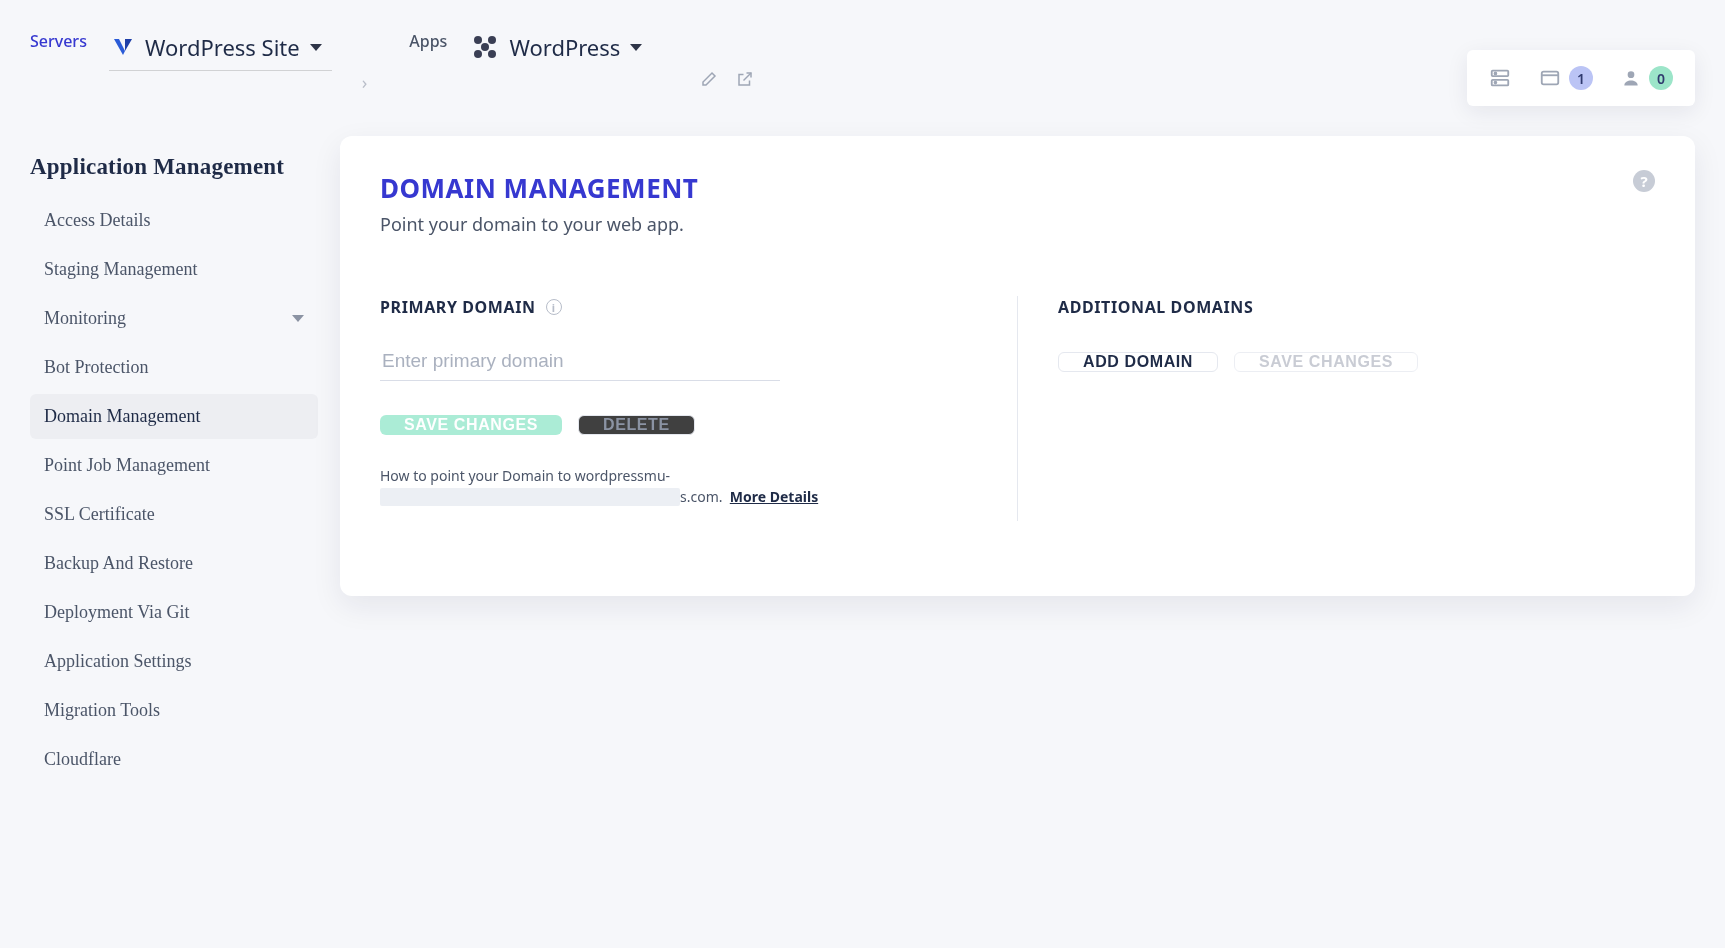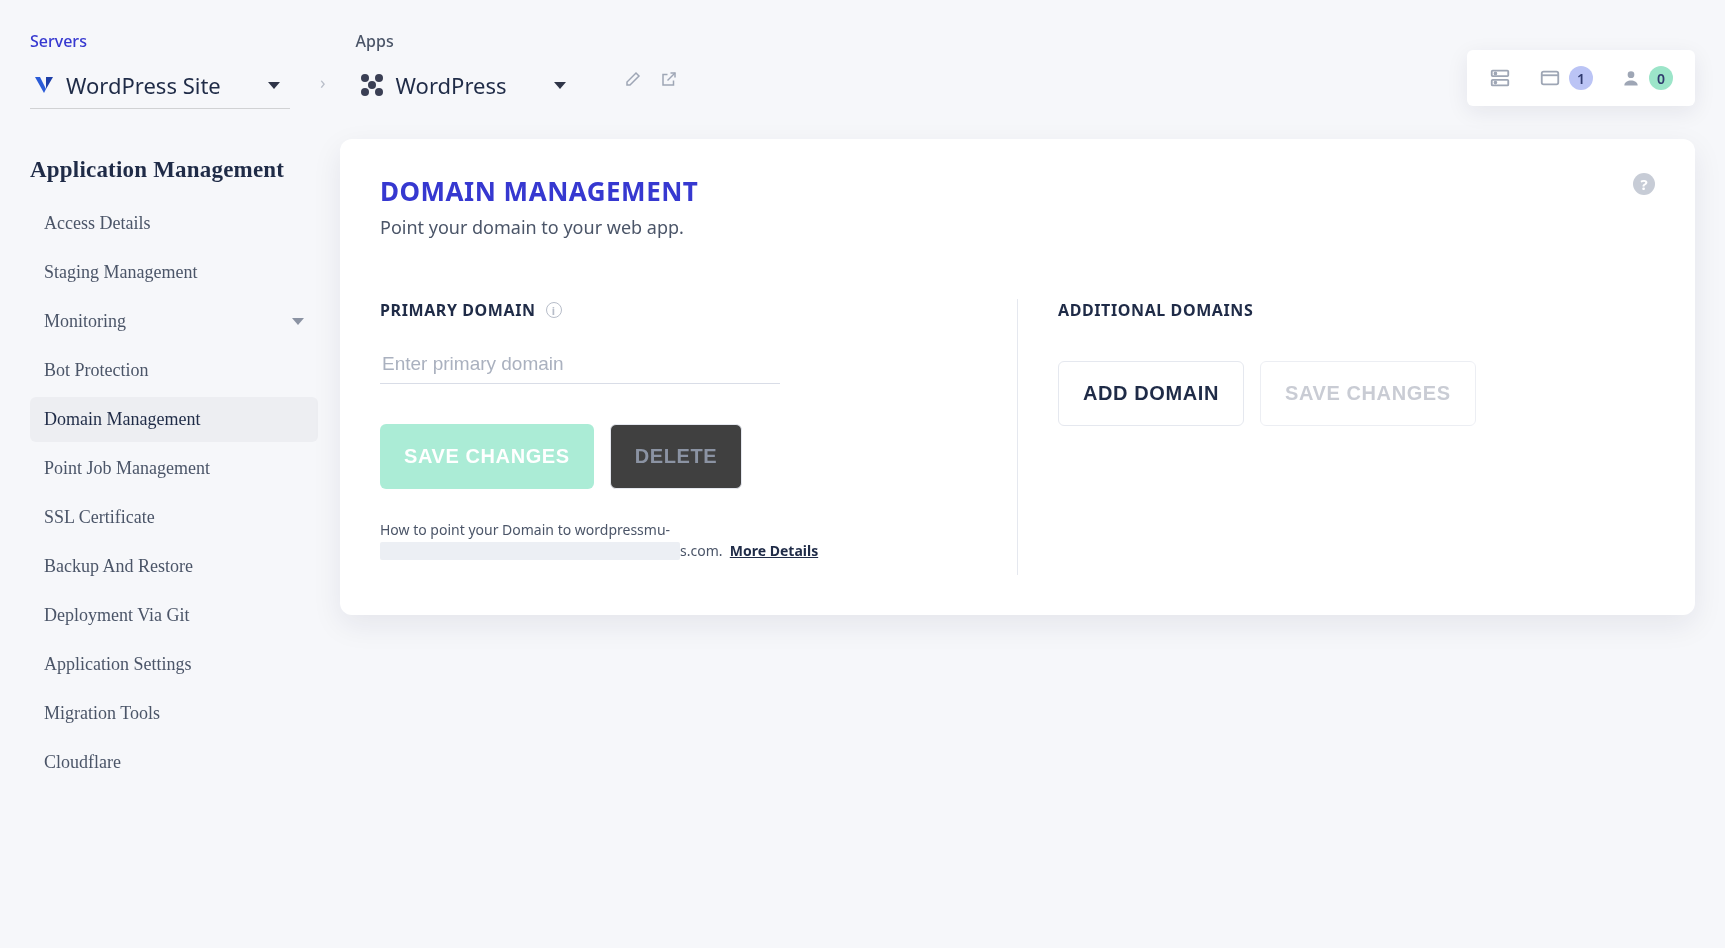--- a/index.html
+++ b/index.html
@@ -13,28 +13,28 @@
     --teal:#9ce5c9;
     --card:#ffffff;
     --line:#e5e8ef;
     --side-hover:#edeef2;
   }
   *{box-sizing:border-box;}
   html,body{margin:0;padding:0;background:var(--bg);font-family:system-ui,-apple-system,Segoe UI,Roboto,Helvetica,Arial,sans-serif;color:var(--ink);}
   body{width:1725px;min-height:948px;}
 
   .topbar{display:flex;align-items:flex-start;gap:30px;padding:30px 30px 0 30px;position:relative;}
-  .crumb{display:flex;flex-direction:column;gap:16px;min-width:260px;}
+  .crumb{display:flex;flex-direction:row;gap:22px;min-width:260px;text-align:center;}
   .crumb-label{font-size:16px;color:var(--blue);font-weight:500;}
   .crumb-sel{display:flex;align-items:center;gap:10px;border-bottom:1px solid rgba(0,0,0,0.15);padding:2px 10px 8px 2px;position:relative;}
   .crumb-sel .name{font-size:22px;color:var(--ink);font-weight:400;}
   .crumb-sel .caret{margin-left:auto;}
   .caret{width:0;height:0;border-left:6px solid transparent;border-right:6px solid transparent;border-top:7px solid #2f3548;}
   .chev-right{color:#b9bec9;font-size:18px;padding-top:40px;}
-  .crumb-label.muted{color:var(--ink-soft);}
+  .crumb-label.muted{color:var(--ink-soft);margin-left:12px;}
   .apps-extra{display:flex;align-items:center;gap:18px;margin-left:18px;margin-top:40px;color:#9ea6b5;}
   .icon-btn{cursor:pointer;}
   .svgc{display:block;}
 
   .widget{margin-left:auto;background:var(--card);border-radius:6px;box-shadow:0 6px 22px rgba(20,25,60,0.08);display:flex;gap:28px;padding:16px 22px;align-items:center;margin-top:20px;}
   .widget .item{display:flex;align-items:center;gap:8px;}
   .badge{min-width:24px;height:24px;border-radius:12px;display:inline-flex;align-items:center;justify-content:center;font-size:14px;font-weight:600;color:#2f3a6e;}
   .badge.lav{background:var(--lav);}
   .badge.teal{background:var(--teal);}
 
@@ -56,21 +56,21 @@
   .col{flex:1;min-width:0;}
   .divider{width:1px;background:var(--line);margin:0 0;}
 
   .sec-title{font-size:16px;font-weight:700;color:var(--ink);letter-spacing:.6px;display:flex;align-items:center;gap:10px;}
   .info-dot{width:16px;height:16px;border:1.5px solid #b7bdc9;border-radius:50%;color:#b7bdc9;font-size:11px;font-weight:700;display:flex;align-items:center;justify-content:center;}
   .field{margin-top:24px;}
   .text-input{width:400px;max-width:100%;border:none;border-bottom:1.5px solid #d9dde7;background:transparent;font-size:19px;padding:8px 2px;color:var(--ink);outline:none;}
   .text-input::placeholder{color:#aab1bf;}
 
   .btn-row{display:flex;gap:16px;margin-top:34px;}
-  .btn{border:none;border-radius:6px;padding:20px 24px;font-size:20px;font-weight:700;letter-spacing:.6px;cursor:pointer;margin-top:6px;}
+  .btn{border:none;border-radius:6px;padding:0 24px;font-size:16px;font-weight:700;letter-spacing:.6px;cursor:pointer;}
   .btn.mint{background:var(--mint);color:#ffffff;}
   .btn.outline{background:#404040;border:1px solid var(--line);color:#8b93a3;text-align:right;}
   .btn.link{background:#fff;border:1px solid var(--line);color:var(--ink);}
   .btn.disabled{opacity:.7;cursor:default;}
   .btn.ghost{background:#fff;border:1px solid var(--line);color:#b3b7c3;}
 
   .help-text{margin-top:30px;font-size:14px;color:var(--ink-soft);max-width:540px;line-height:1.5;}
   .redact{display:inline-block;width:300px;height:18px;background:#eceff4;vertical-align:text-bottom;border-radius:2px;}
   .more{color:var(--ink);font-weight:700;text-decoration:underline;cursor:pointer;}
 

